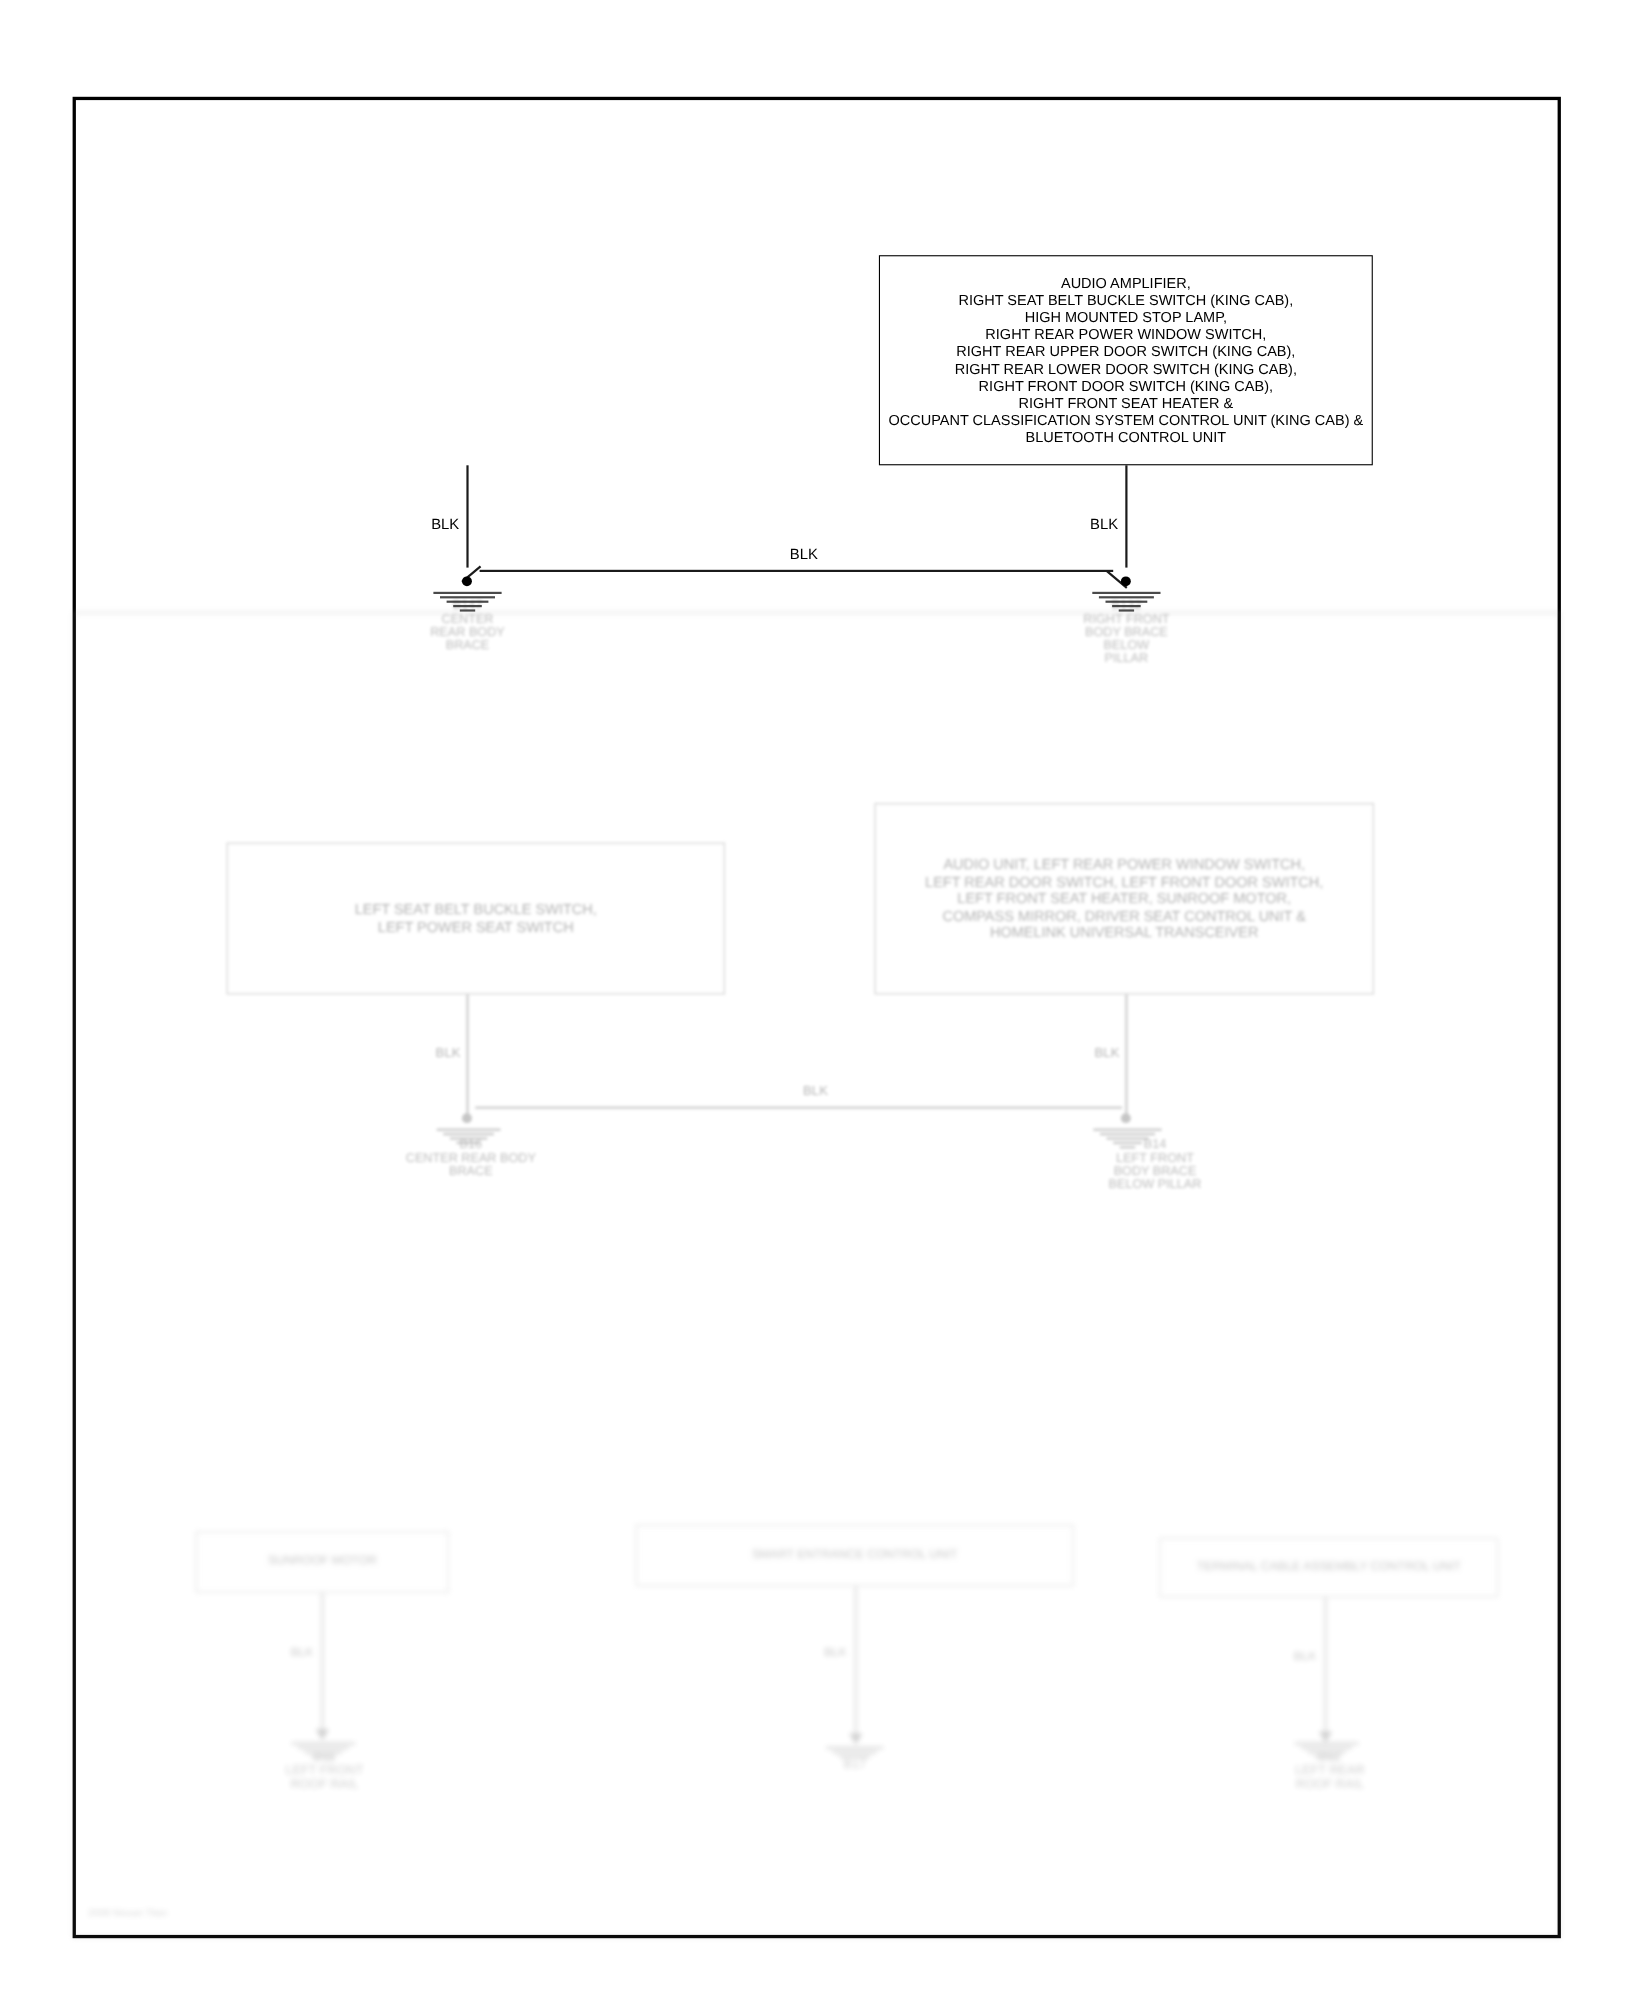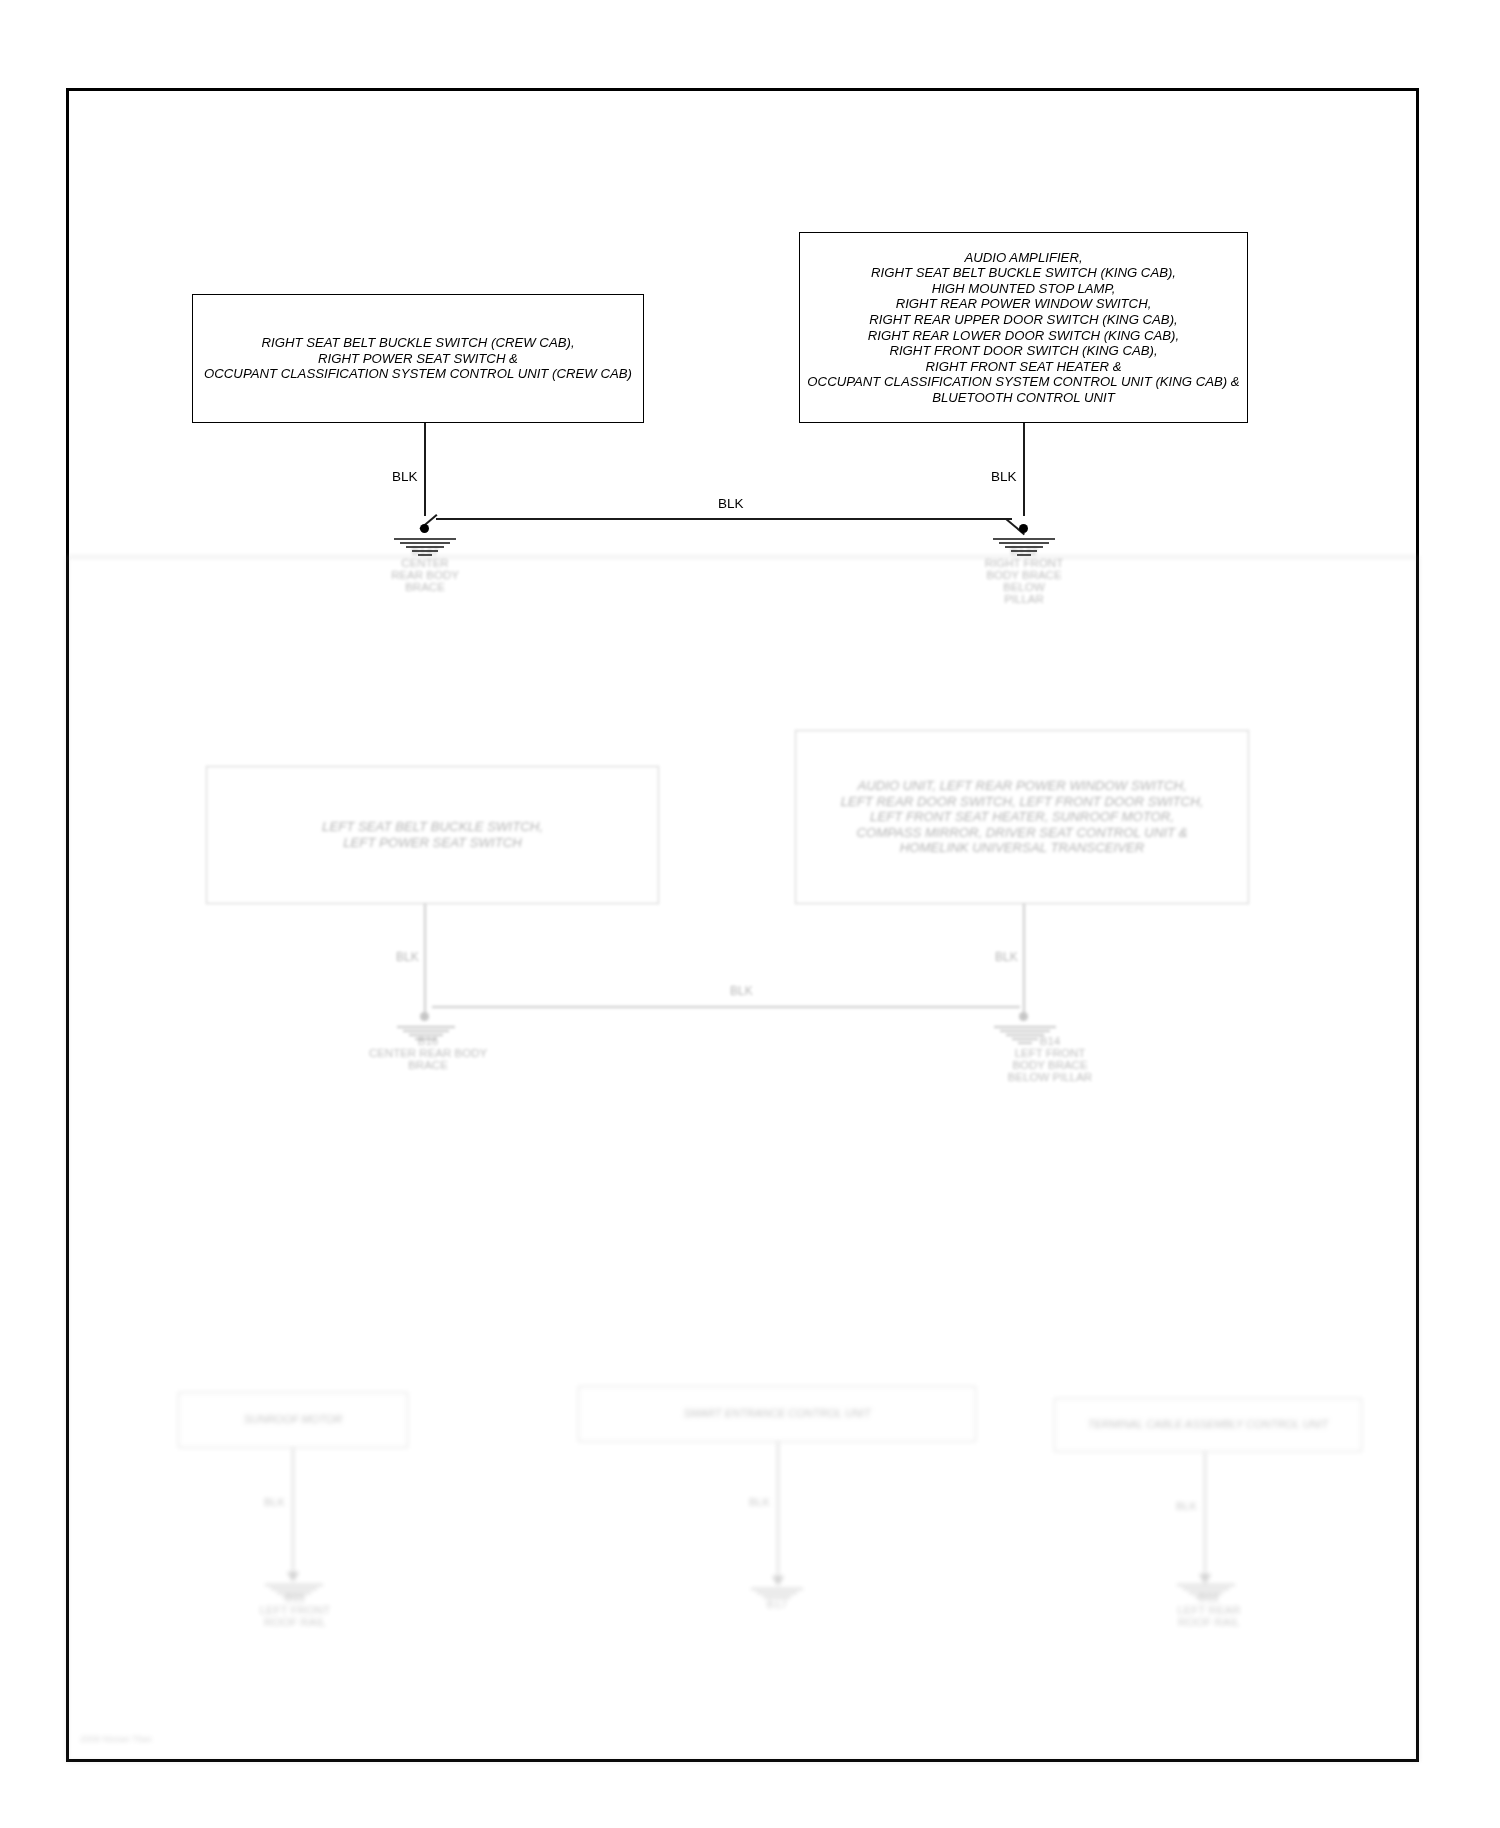--- a/index.html
+++ b/index.html
@@ -8,21 +8,21 @@
   .page{position:absolute;left:0;top:0;width:1500px;height:1828px;}
 
   
   .sheet-border{position:absolute;left:66px;top:88px;width:1353px;height:1674px;border:3px solid #000;box-sizing:border-box;}
 
   
   .faded{opacity:.30;filter:blur(1.6px);}
   .faded2{opacity:.22;filter:blur(2.2px);}
 
   .box{position:absolute;border:1.5px solid #000;background:#fff;box-sizing:border-box;
-       display:flex;align-items:center;justify-content:center;text-align:center;font-style:italic;}
+       display:flex;align-items:center;justify-content:center;text-align:center;}
   .box .txt{font-size:13.2px;line-height:15.6px;color:#000;white-space:pre-line;padding:4px 6px;}
 
   .vline{position:absolute;background:#1b1b1b;width:2px;}
   .hline{position:absolute;background:#1b1b1b;height:2px;}
 
   .lbl{position:absolute;font-size:13.5px;color:#000;white-space:nowrap;}
 
   .dot{position:absolute;width:9px;height:9px;border-radius:50%;background:#000;}
 
   
@@ -35,25 +35,20 @@
 
   .arrow{position:absolute;width:0;height:0;border-left:6px solid transparent;border-right:6px solid transparent;border-top:10px solid #333;}
 </style>
 </head>
 <body>
 
 <div class="page">
 
   <div class="sheet-border"></div>
 
-  <div class="box" style="left:192px;top:294px;width:452px;height:129px;">
-    <span class="txt">RIGHT SEAT BELT BUCKLE SWITCH (CREW CAB),
-RIGHT POWER SEAT SWITCH &amp;
-OCCUPANT CLASSIFICATION SYSTEM CONTROL UNIT (CREW CAB)</span>
-  </div>
 
   <div class="box" style="left:799px;top:232px;width:449px;height:191px;">
     <span class="txt">AUDIO AMPLIFIER,
 RIGHT SEAT BELT BUCKLE SWITCH (KING CAB),
 HIGH MOUNTED STOP LAMP,
 RIGHT REAR POWER WINDOW SWITCH,
 RIGHT REAR UPPER DOOR SWITCH (KING CAB),
 RIGHT REAR LOWER DOOR SWITCH (KING CAB),
 RIGHT FRONT DOOR SWITCH (KING CAB),
 RIGHT FRONT SEAT HEATER &amp;

